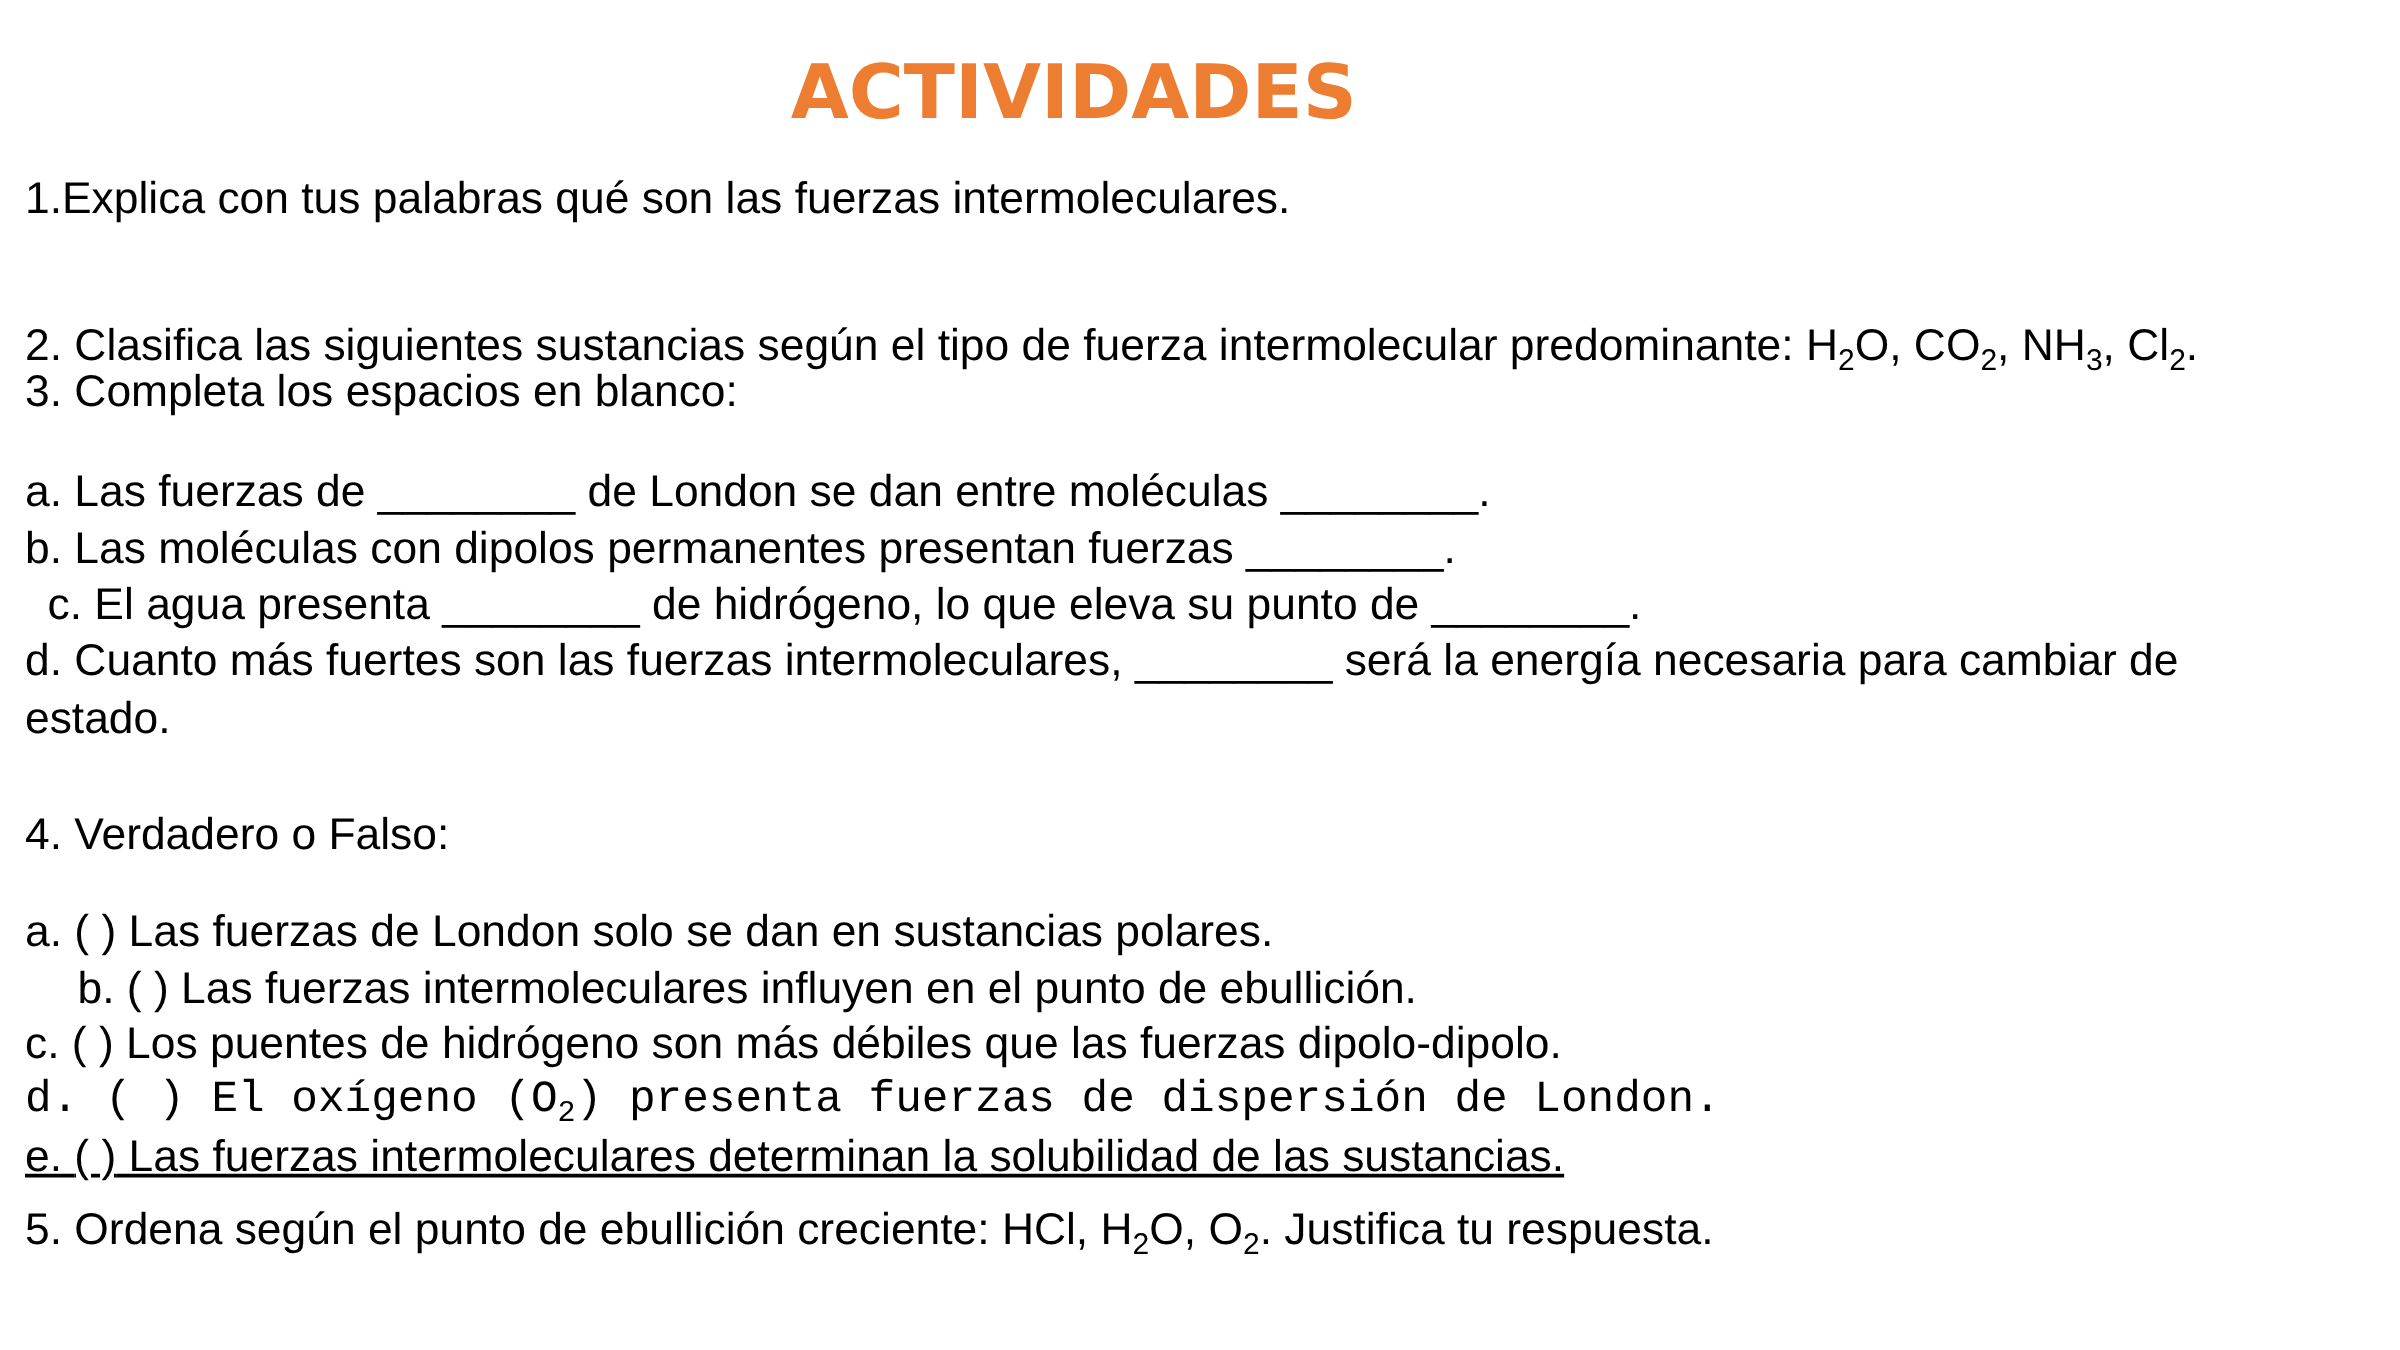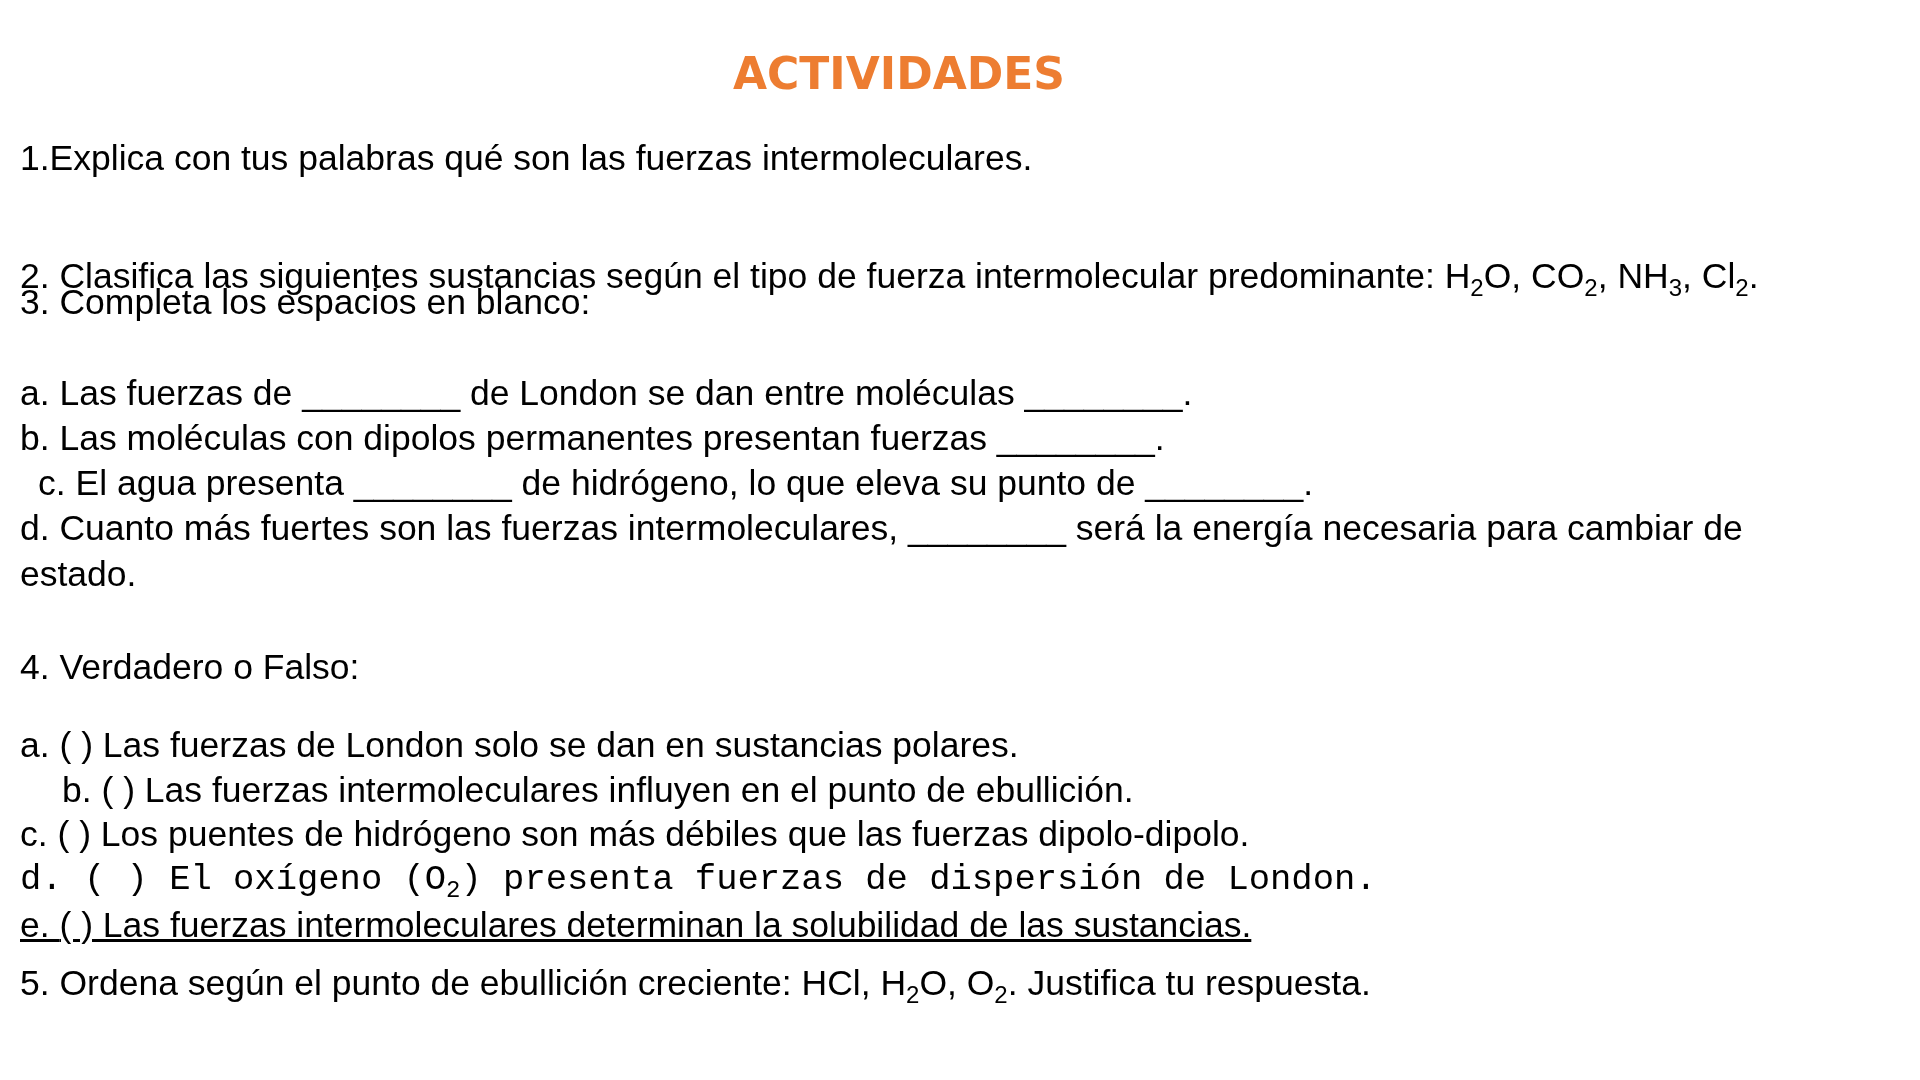--- a/index.html
+++ b/index.html
@@ -16,25 +16,24 @@
       color: #000000;
     }
     .title {
       position: absolute;
       left: 0;
       width: 1718px;
       top: 44px;
       text-align: center;
       font-family: "DejaVu Sans", "Liberation Sans", sans-serif;
       font-weight: bold;
-      font-size: 44px;
+      font-size: 60px;
       letter-spacing: 0px;
       line-height: 60px;
       color: #ED7D31;
-      padding-left: 40px;
     }
     .line {
       position: absolute;
       left: 20px;
       font-size: 35.5px;
       line-height: 44px;
       white-space: nowrap;
     }
     sub {
       font-size: 24px;
@@ -52,21 +51,21 @@
 <body>
 
 <div class="title">ACTIVIDADES</div>
 
 <div class="line" style="top:136px;">1.Explica con tus palabras qué son las fuerzas intermoleculares.</div>
 
 <div class="line" style="top:214px;margin-top:40px;">
   <span>2. Clasifica las siguientes sustancias según el tipo de fuerza intermolecular predominante: </span><span><span>H</span><sub>2</sub><span>O</span></span><span>, </span><span><span>CO</span><sub>2</sub></span><span>, </span><span><span>NH</span><sub>3</sub></span><span>, </span><span><span>Cl</span><sub>2</sub></span><span>.</span>
 </div>
 
-<div class="line" style="top:280px;text-align:center;">3. Completa los espacios en blanco:</div>
+<div class="line" style="top:291px;text-align:center;">3. Completa los espacios en blanco:</div>
 
 <div class="line" style="top:371px;">
   <span>a. Las fuerzas de </span><span class="blank">________</span><span> de London se dan entre moléculas </span><span class="blank">________</span><span>.</span>
 </div>
 
 <div class="line" style="top:416px;text-align:center;">
   <span>b. Las moléculas con dipolos permanentes presentan fuerzas </span><span class="blank">________</span><span>.</span>
 </div>
 
 <div class="line" style="top:461px;margin-left:18px;">

